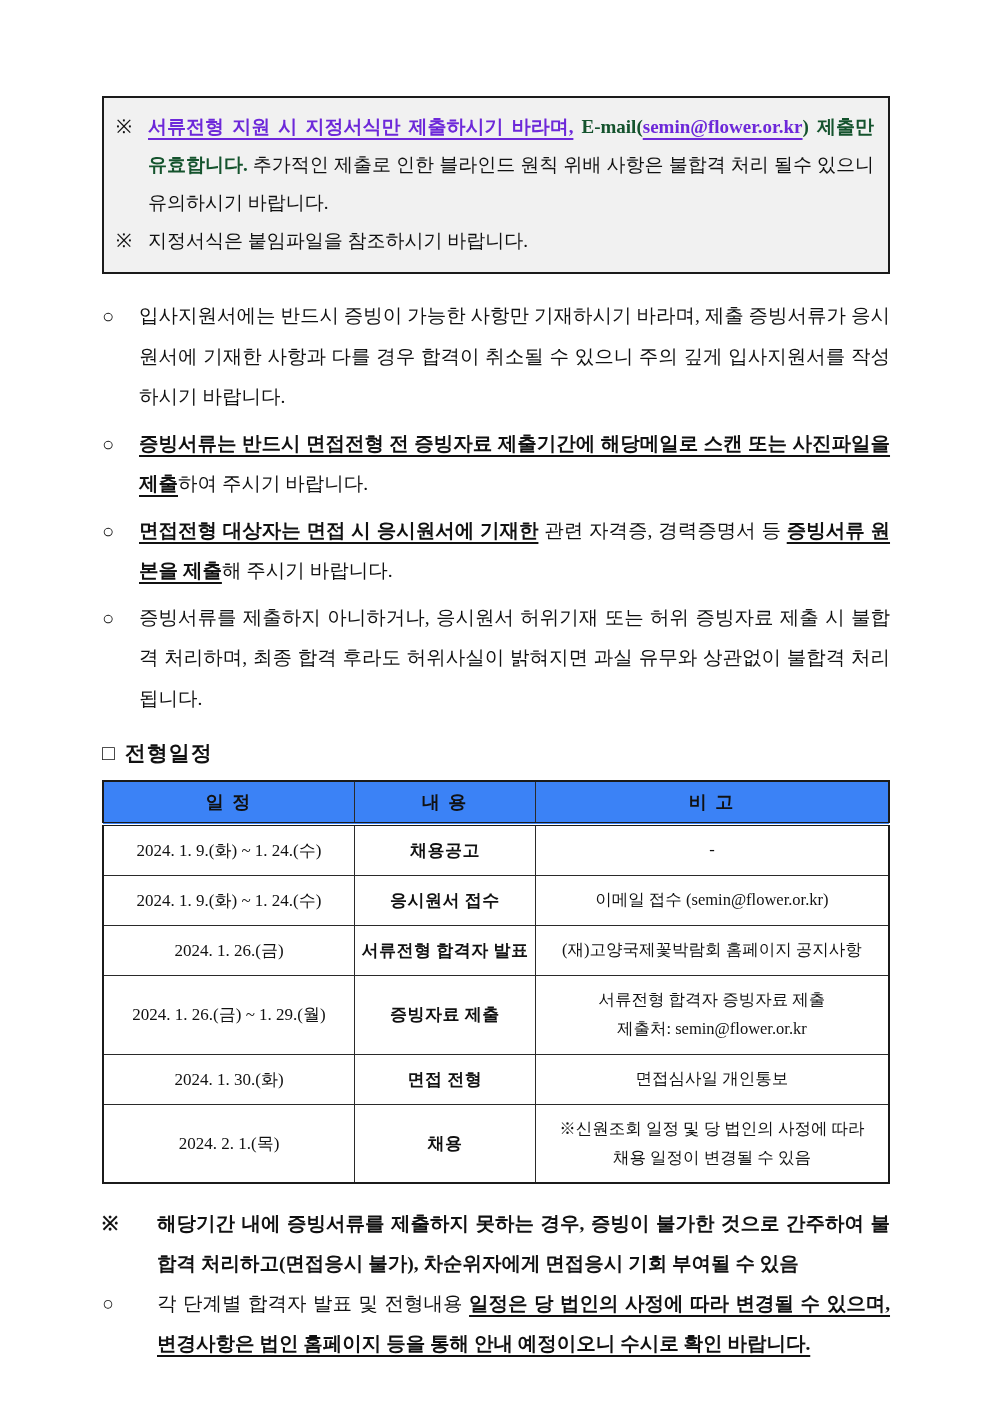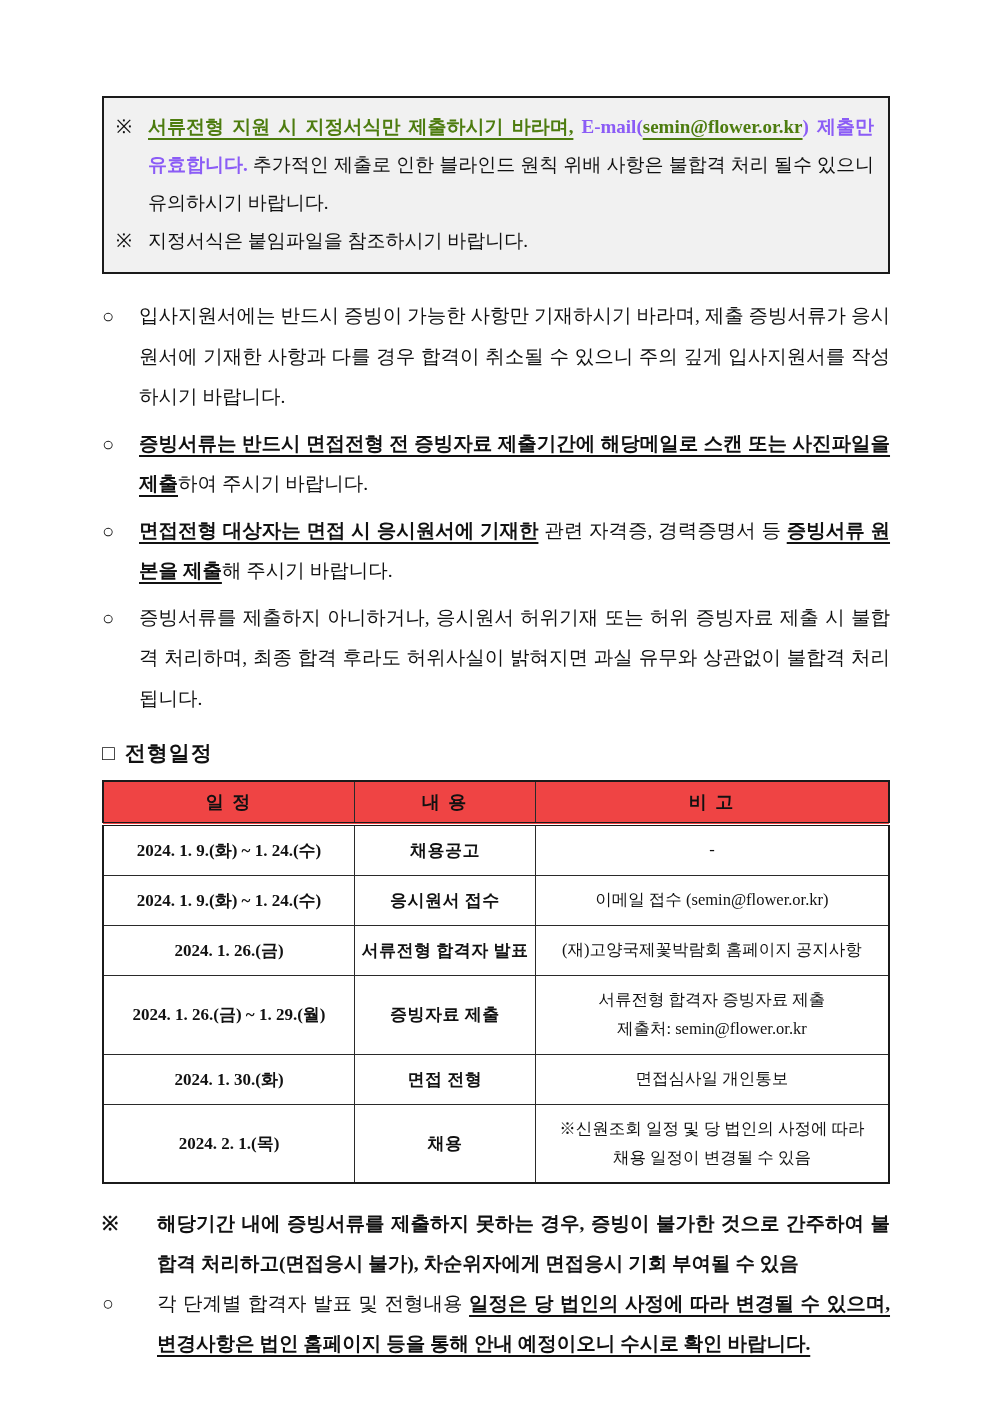--- a/index.html
+++ b/index.html
@@ -21,57 +21,57 @@
     background: #f1f1f1;
     padding: 10px 14px 12px 12px;
     font-size: 19px;
     line-height: 2.0;
     margin-bottom: 22px;
   }
   .n-line { display: flex; }
   .n-marker { flex: 0 0 32px; text-align: left; }
   .n-body { flex: 1; text-align: justify; }
 
-  .blue-bu { color: #4d7c0f; font-weight: bold; text-decoration: underline; text-underline-offset: 5px; text-decoration-thickness: 1.5px; }
-  .blue-b  { color: #8b5cf6; font-weight: bold; }
+  .blue-bu { color: #6d28d9; font-weight: bold; text-decoration: underline; text-underline-offset: 5px; text-decoration-thickness: 1.5px; }
+  .blue-b  { color: #14532d; font-weight: bold; }
   .k-bu    { font-weight: bold; text-decoration: underline; text-underline-offset: 5px; text-decoration-thickness: 1.5px; }
 
   
   .bullet { display: flex; font-size: 19.5px; line-height: 2.08; margin-bottom: 6px; }
   .b-marker { flex: 0 0 37px; font-size: 20px; }
   .b-body { flex: 1; text-align: justify; }
 
   
   .section-title { display: flex; align-items: center; margin: 20px 0 13px 0; font-size: 21px; }
   .s-marker { font-size: 21px; margin-right: 10px; }
   .s-text { font-weight: bold; letter-spacing: 1px; text-align: right; }
 
   
   table.schedule {
     width: 100%;
     border-collapse: collapse;
     border: 2px solid #1b1b1b;
     table-layout: fixed;
   }
   table.schedule th {
-    background: #ef4444;
+    background: #3b82f6;
     border: 1px solid #2a2a2a;
     border-bottom: 4px double #1b1b1b;
     font-size: 18px;
     font-weight: bold;
     letter-spacing: 2px;
     padding: 8px 4px;
   }
   table.schedule td {
     border: 1px solid #2a2a2a;
     text-align: center;
     vertical-align: middle;
     padding: 10px 4px;
   }
-  td.cell-date    { font-weight: bold; font-size: 17px; margin-top: 20px; }
+  td.cell-date    { font-weight: normal; font-size: 17px; margin-top: 20px; }
   td.cell-content { font-weight: bold; font-size: 17px; letter-spacing: 0.5px; margin-top: 16px; }
   td.cell-note    { font-size: 16.5px; white-space: pre-line; line-height: 1.75; }
 
   
   .footer-notes { margin-top: 20px; }
   .fn { display: flex; font-size: 19.5px; line-height: 2.05; }
   .fn-marker { flex: 0 0 33px; }
   .fn-body { flex: 1; text-align: justify; margin-left: 22px; }
   .fn-bold { font-weight: bold; }
 </style>

